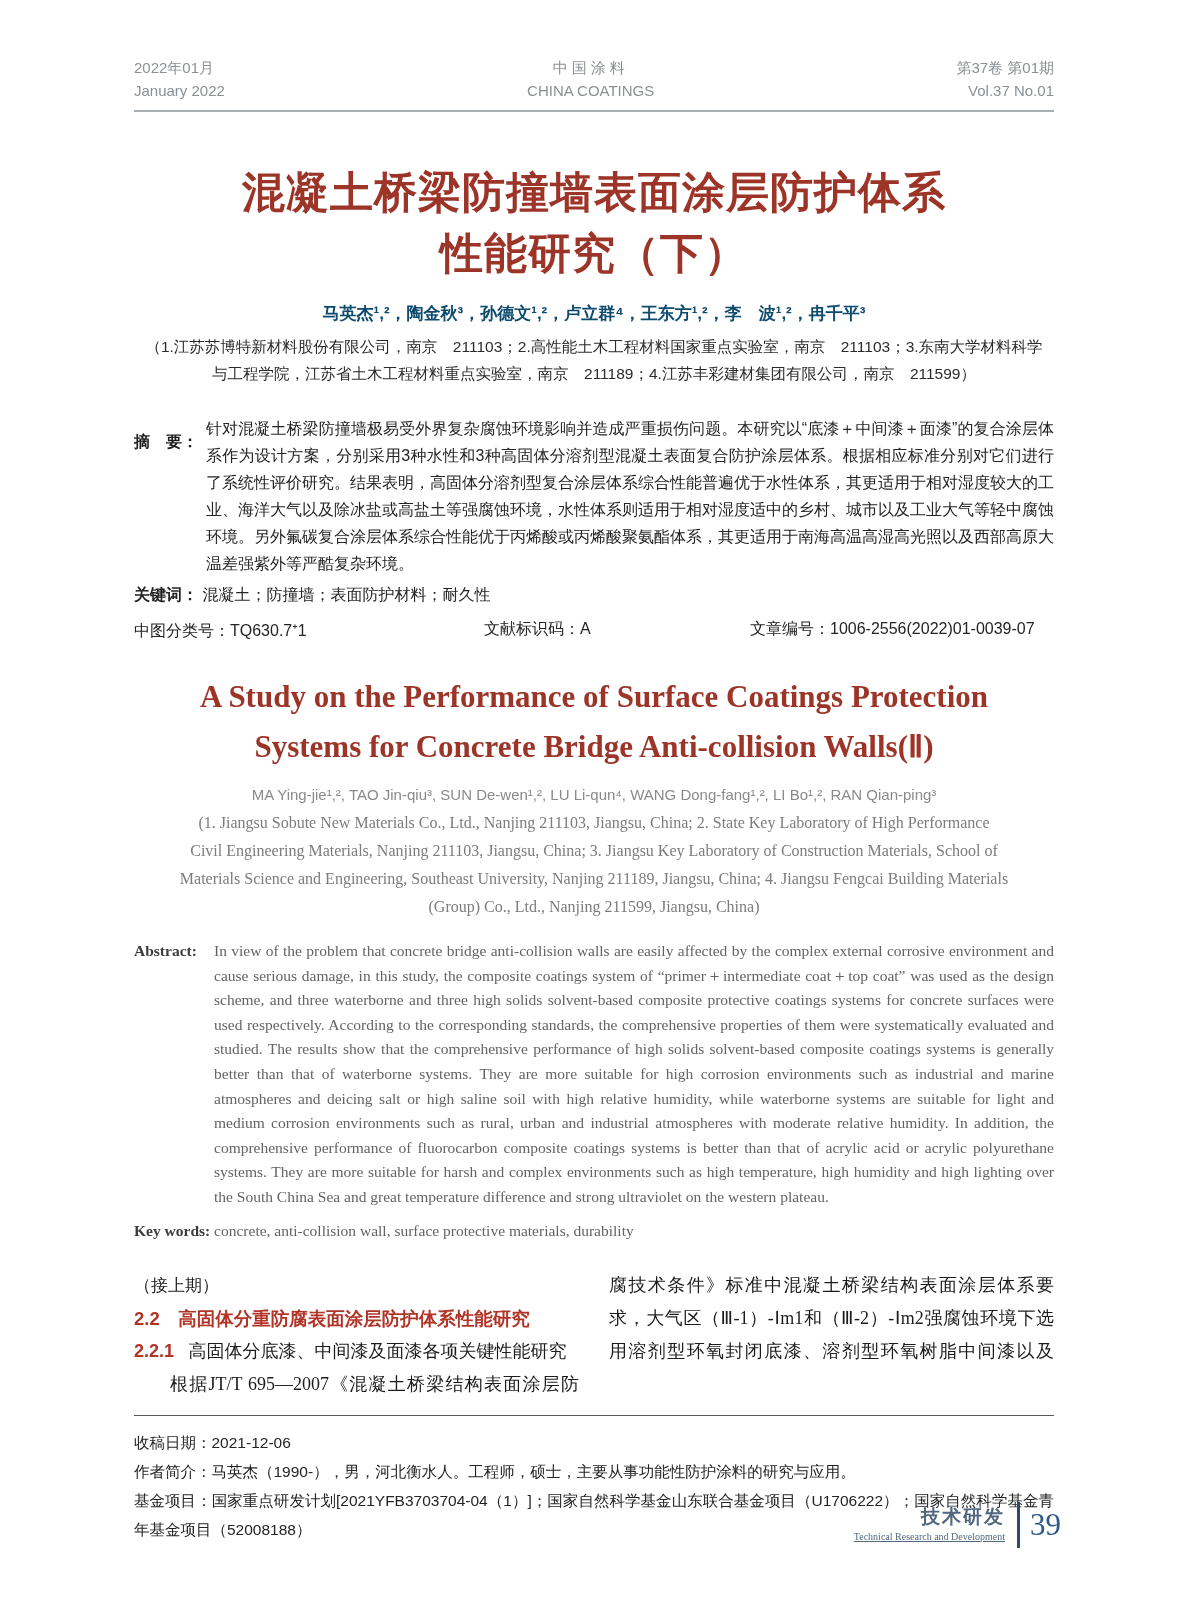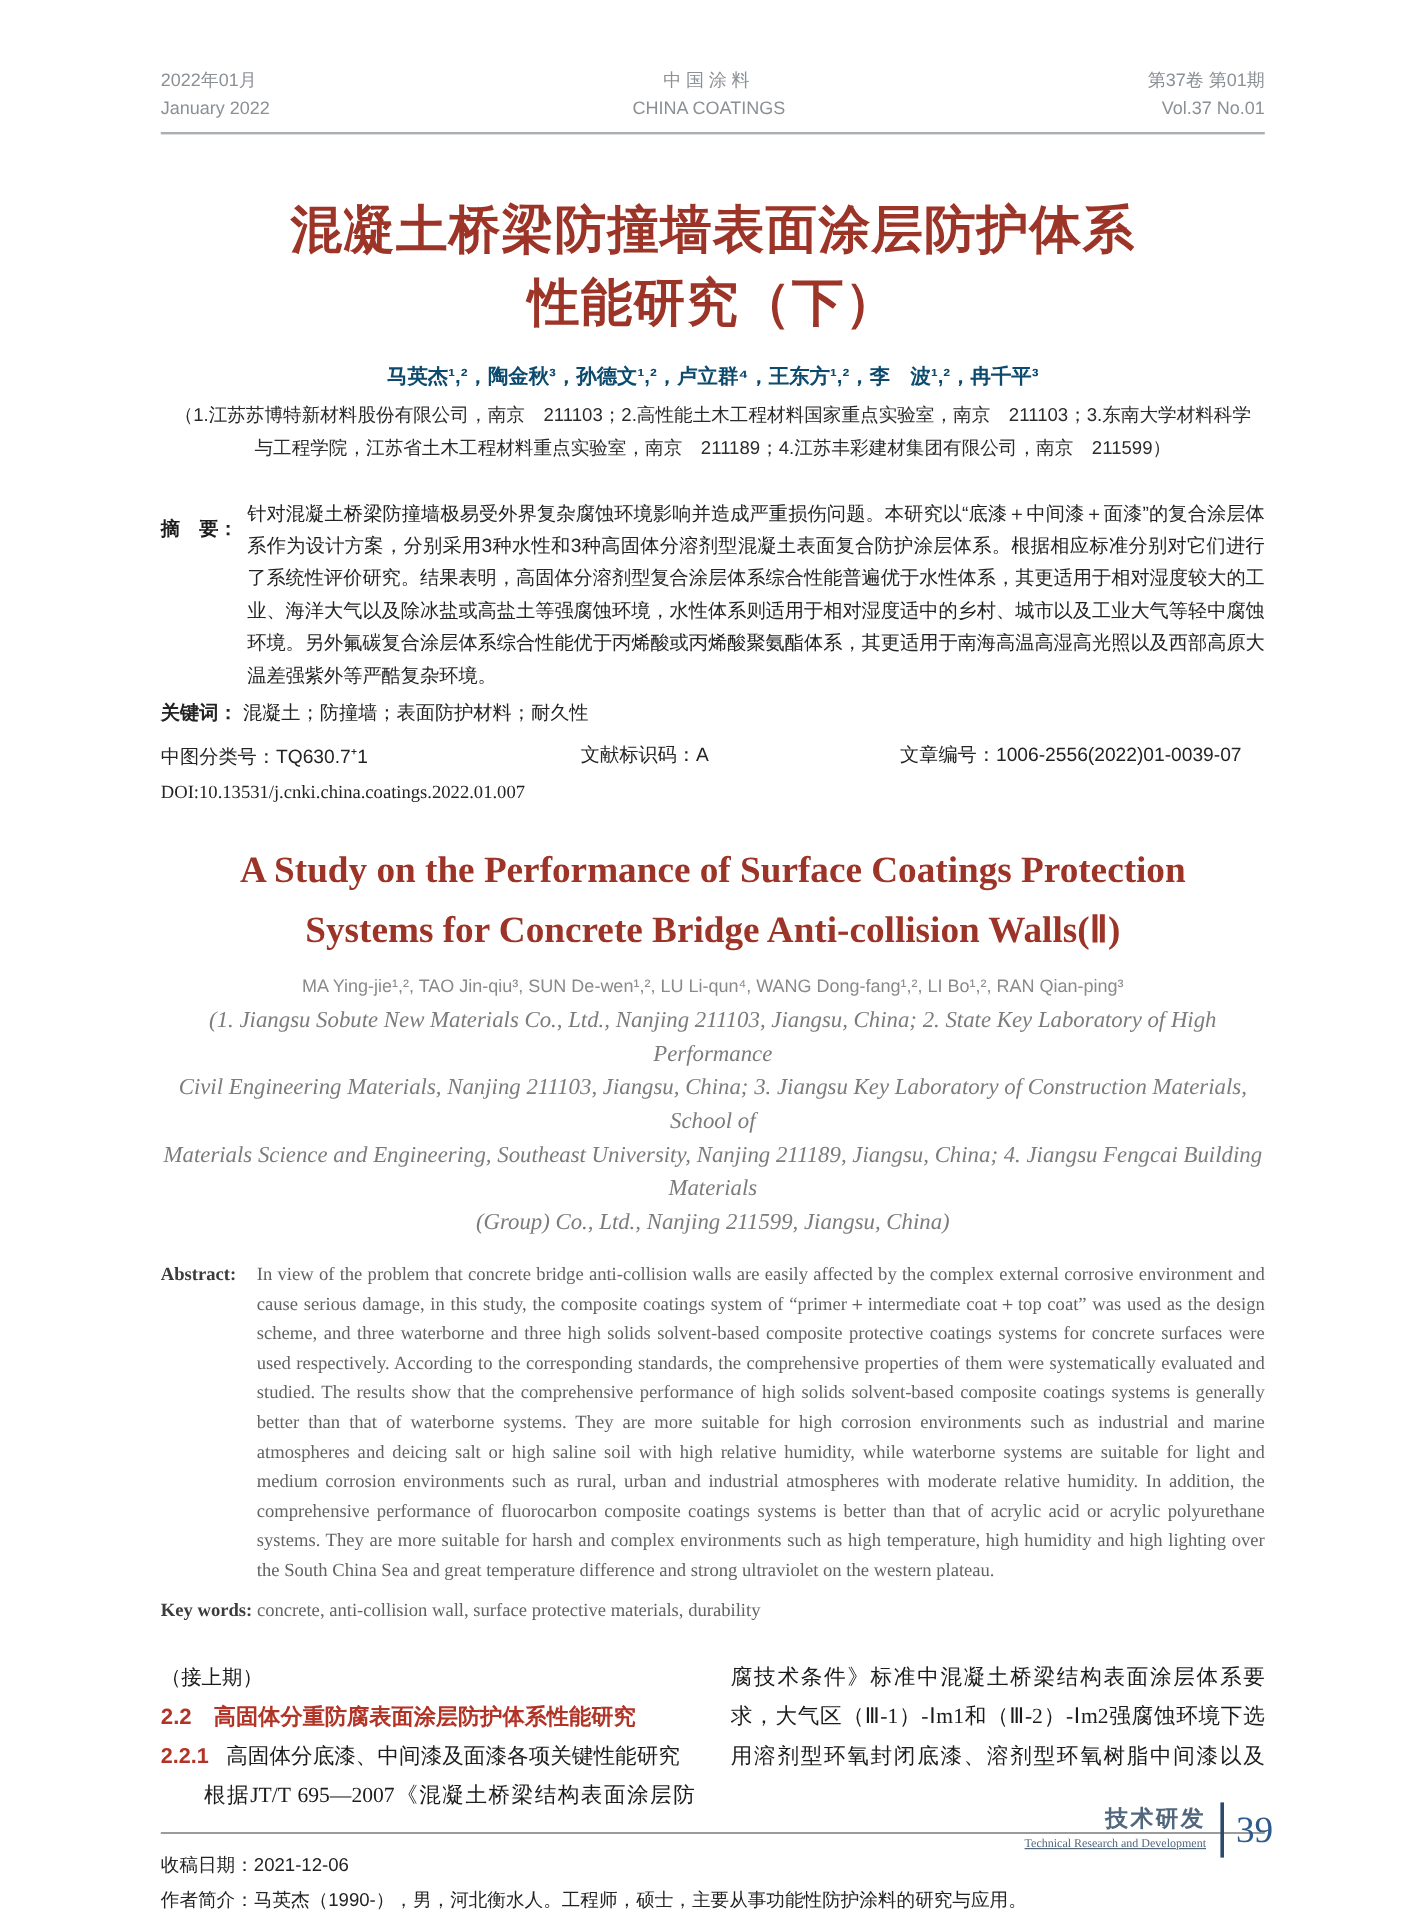--- a/index.html
+++ b/index.html
@@ -67,22 +67,22 @@
   .title-en {
     margin-top:30px; text-align:center; font-weight:bold;
     font-size:31px; line-height:50px; color:#9c3428;
   }
   .authors-en {
     margin-top:14px; text-align:center;
     font-family:"Liberation Sans", sans-serif;
     font-size:15px; color:#8a8a8a;
   }
   .affil-en {
-    margin-top:6px; text-align:center; font-style:italic;
-    font-size:19px; line-height:28px; color:#7c7c7c;
+    margin-top:6px; text-align:center; 
+    font-size:16px; line-height:28px; color:#7c7c7c;
   }
 
   
   .abstract-en {
     margin-top:18px; position:relative; padding-left:80px;
     font-size:15.5px; line-height:24.6px; text-align:justify; color:#636363;
   }
   .abstract-en .hang-label {
     position:absolute; left:0; top:0; font-weight:bold; color:#3c3c3c;
   }
@@ -169,21 +169,20 @@
     <div class="keywords-zh">
       <span class="lbl">关键词：</span>
       <span>混凝土；防撞墙；表面防护材料；耐久性</span>
     </div>
 
     <div class="meta-row">
       <div class="m1">中图分类号：TQ630.7⁺1</div>
       <div class="m2">文献标识码：A</div>
       <div class="m3">文章编号：1006-2556(2022)01-0039-07</div>
     </div>
-    <div class="doi-line">DOI:10.13531/j.cnki.china.coatings.2022.01.007</div>
 
     <div class="title-en">
       <div>A Study on the Performance of Surface Coatings Protection</div>
       <div>Systems for Concrete Bridge Anti-collision Walls(Ⅱ)</div>
     </div>
 
     <div class="authors-en">MA Ying-jie¹,², TAO Jin-qiu³, SUN De-wen¹,², LU Li-qun⁴, WANG Dong-fang¹,², LI Bo¹,², RAN Qian-ping³</div>
     <div class="affil-en">
       <div>(1. Jiangsu Sobute New Materials Co., Ltd., Nanjing 211103, Jiangsu, China; 2. State Key Laboratory of High Performance</div>
       <div>Civil Engineering Materials, Nanjing 211103, Jiangsu, China; 3. Jiangsu Key Laboratory of Construction Materials, School of</div>

